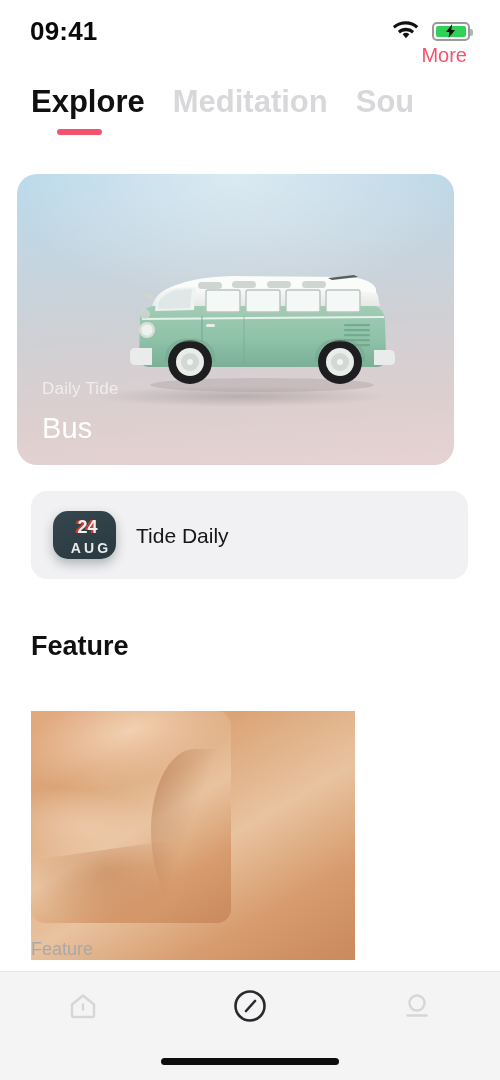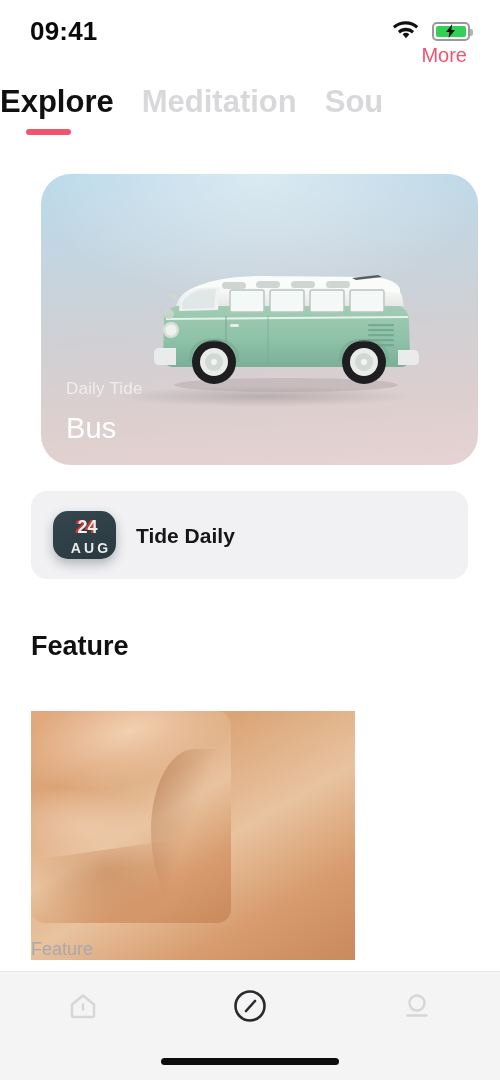--- a/index.html
+++ b/index.html
@@ -28,33 +28,33 @@
     content:""; position:absolute; right:-5px; top:5px;
     width:3px; height:7px; background:#b5b5b5; border-radius:0 2px 2px 0;
   }
   .battery-fill { width:100%; height:100%; background:#31d158; border-radius:2px; position:relative; }
   .bolt { position:absolute; left:50%; top:50%; transform:translate(-50%,-50%); width:12px; height:14px; }
 
   
   .tabs {
     position:absolute; top:82px; left:0; right:0; height:58px;
     display:flex; align-items:flex-start; gap:28px;
-    white-space:nowrap;
+    padding-left:31px; white-space:nowrap;
   }
   .tab { position:relative; font-size:31px; line-height:40px; font-weight:700; color:#d8d8da; flex:0 0 auto; }
   .tab.active { color:#101010; }
   .tab-underline {
     position:absolute; left:26px; bottom:-13px; width:45px; height:6px;
     background:#f2536d; border-radius:3px;
   }
 
   
   .hero {
-    position:absolute; left:41px; top:174px; width:437px; height:291px;
-    border-radius:30px; overflow:hidden;
+    position:absolute; left:17px; top:174px; width:437px; height:291px;
+    border-radius:20px; overflow:hidden;
     background:linear-gradient(176deg, #b9d9ea 0%, #c3d6e2 24%, #cfd0d4 52%, #ddcfcf 78%, #e6d2d2 100%);
   }
   .hero-glow {
     position:absolute; left:-10%; top:-20%; width:120%; height:70%;
     background:radial-gradient(ellipse at 50% 30%, rgba(255,255,255,.45), rgba(255,255,255,0) 62%);
   }
   .hero-shadow {
     position:absolute; left:17%; top:73%; width:68%; height:7%;
     background:radial-gradient(ellipse at 50% 50%, rgba(110,95,100,.30), rgba(110,95,100,0) 70%);
   }
@@ -77,21 +77,21 @@
   .daily-icon {
     width:63px; height:48px; border-radius:15px; flex:0 0 auto;
     background:linear-gradient(160deg,#35464e 0%,#2a3940 100%);
     box-shadow:0 5px 11px rgba(40,55,62,.32);
     display:flex; flex-direction:column; align-items:center; justify-content:center; gap:1px;
   }
   .di-daynum { position:relative; width:40px; height:25px; }
   .di-daynum svg { position:absolute; left:0; top:0; }
   .di-month { font-size:14px; font-weight:700; color:#e8eced; letter-spacing:3.2px; margin-left:13px;text-align:center; }
   .daily-text { margin-left:20px; min-width:0; flex:1 1 auto; padding-right:6px; }
-  .daily-title { font-size:21px; font-weight:700; color:#161616; line-height:27px; }
+  .daily-title { font-size:21px; font-weight:400; color:#161616; line-height:27px; }
   .daily-sub {
     font-size:17px; color:#a9a9ad; line-height:25px; margin-top:2px;
     white-space:nowrap; overflow:hidden;
     -webkit-mask-image:linear-gradient(90deg,#000 72%,rgba(0,0,0,.15) 100%);
             mask-image:linear-gradient(90deg,#000 72%,rgba(0,0,0,.15) 100%);
   }
 
   
   .feat-head { position:absolute; left:31px; top:628px; right:0; }
   .feat-title { font-size:27px; font-weight:700; color:#101010; line-height:36px; }

